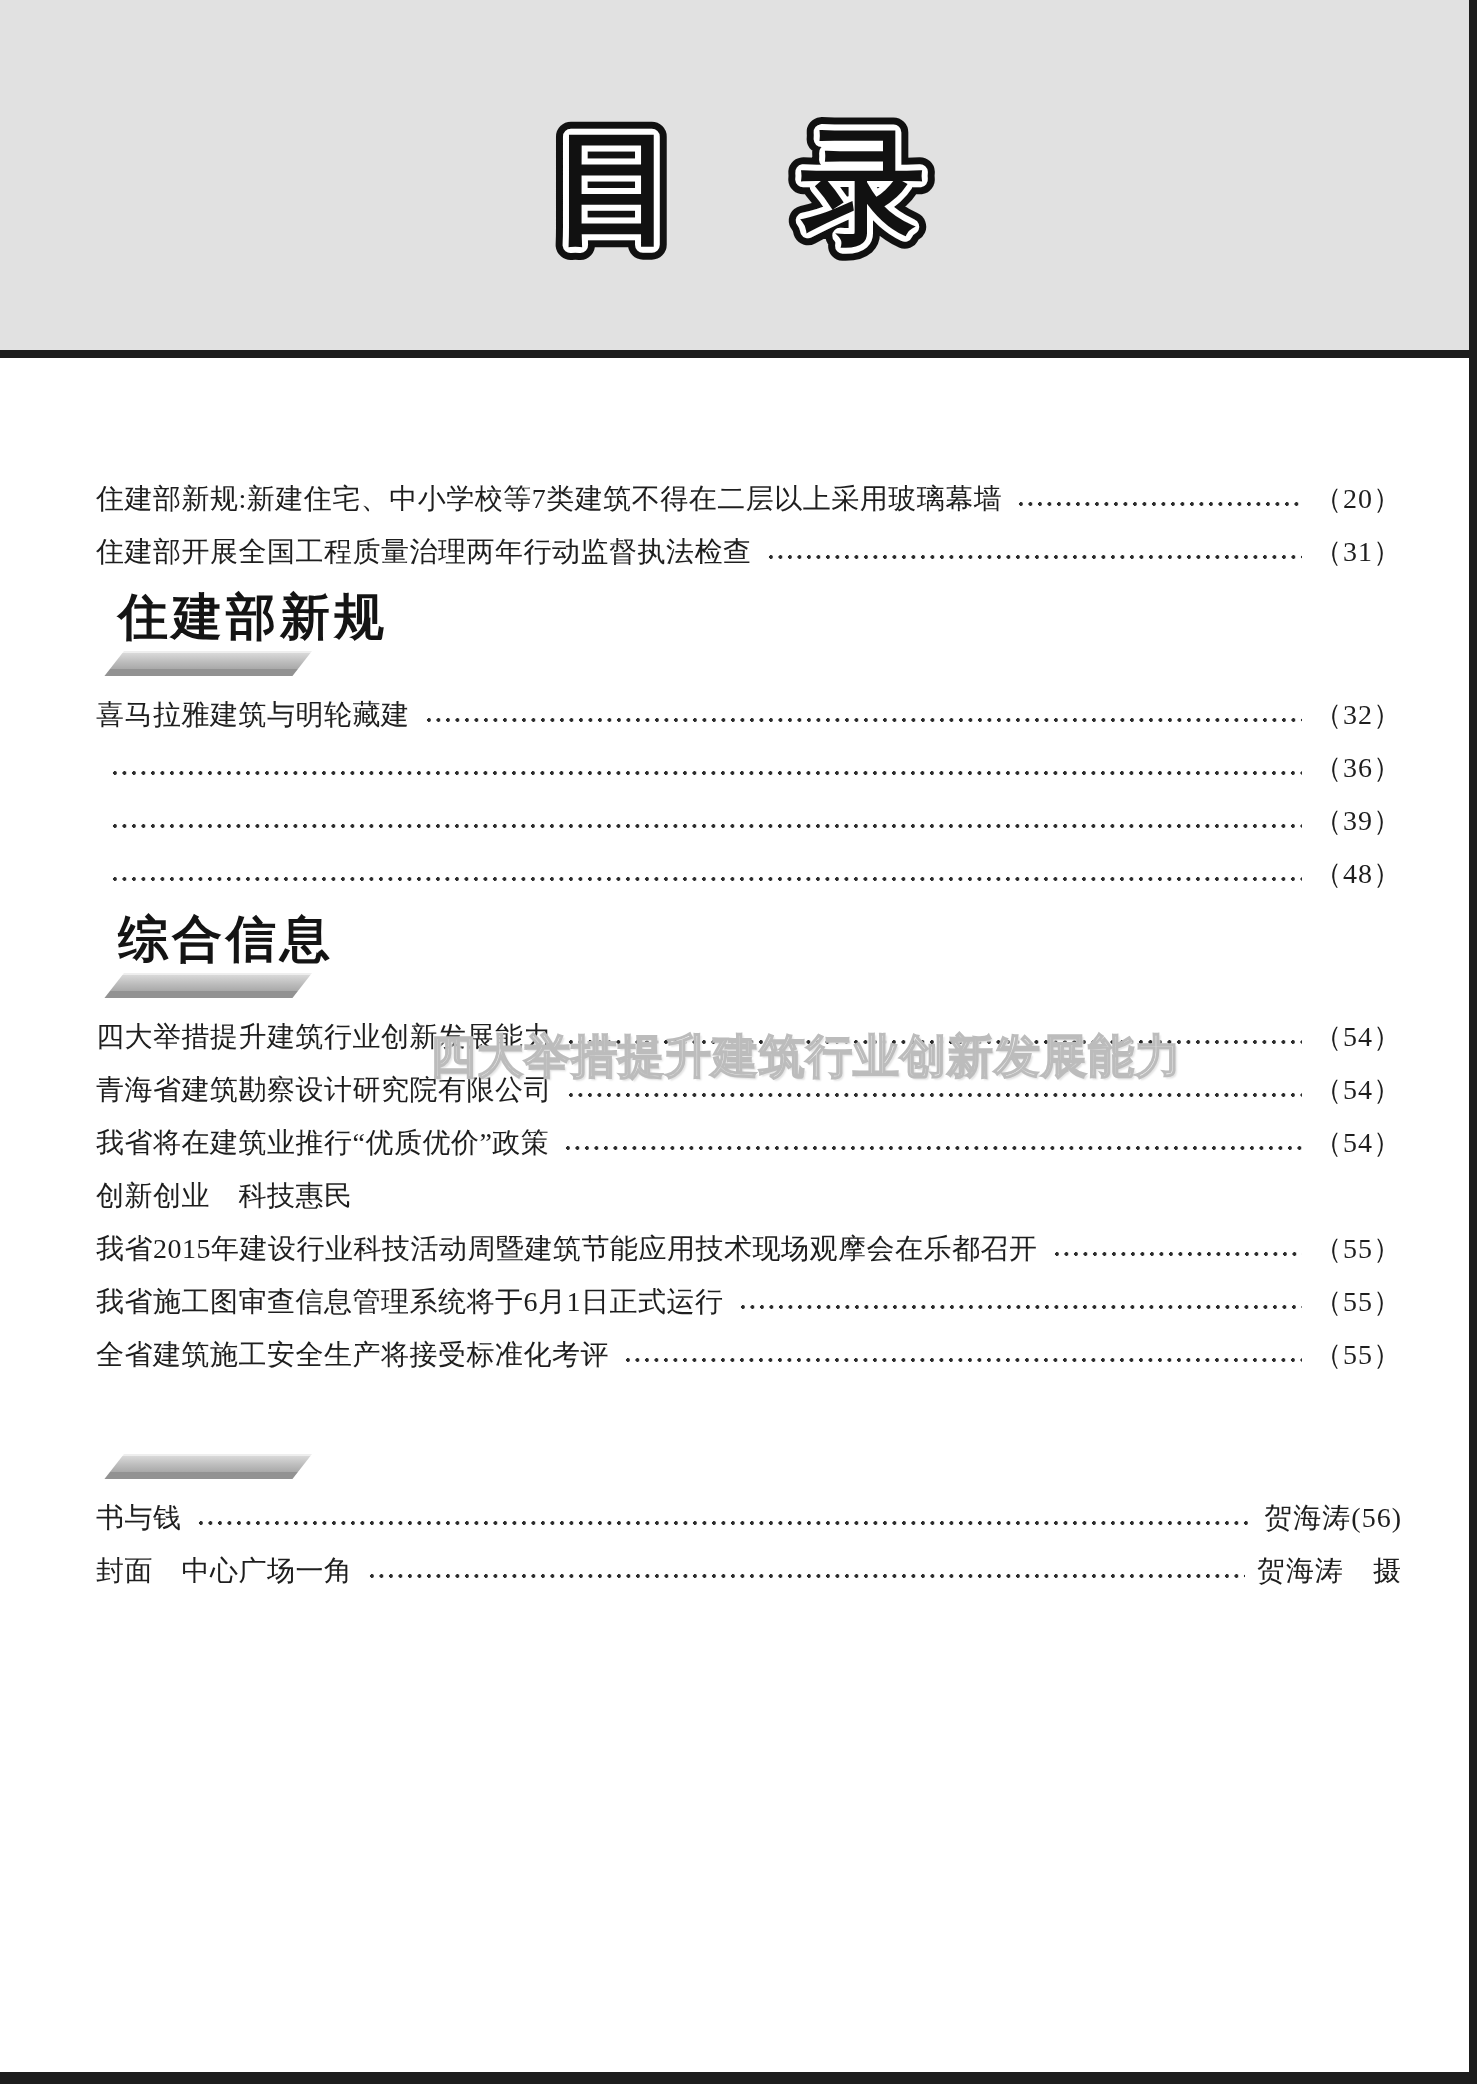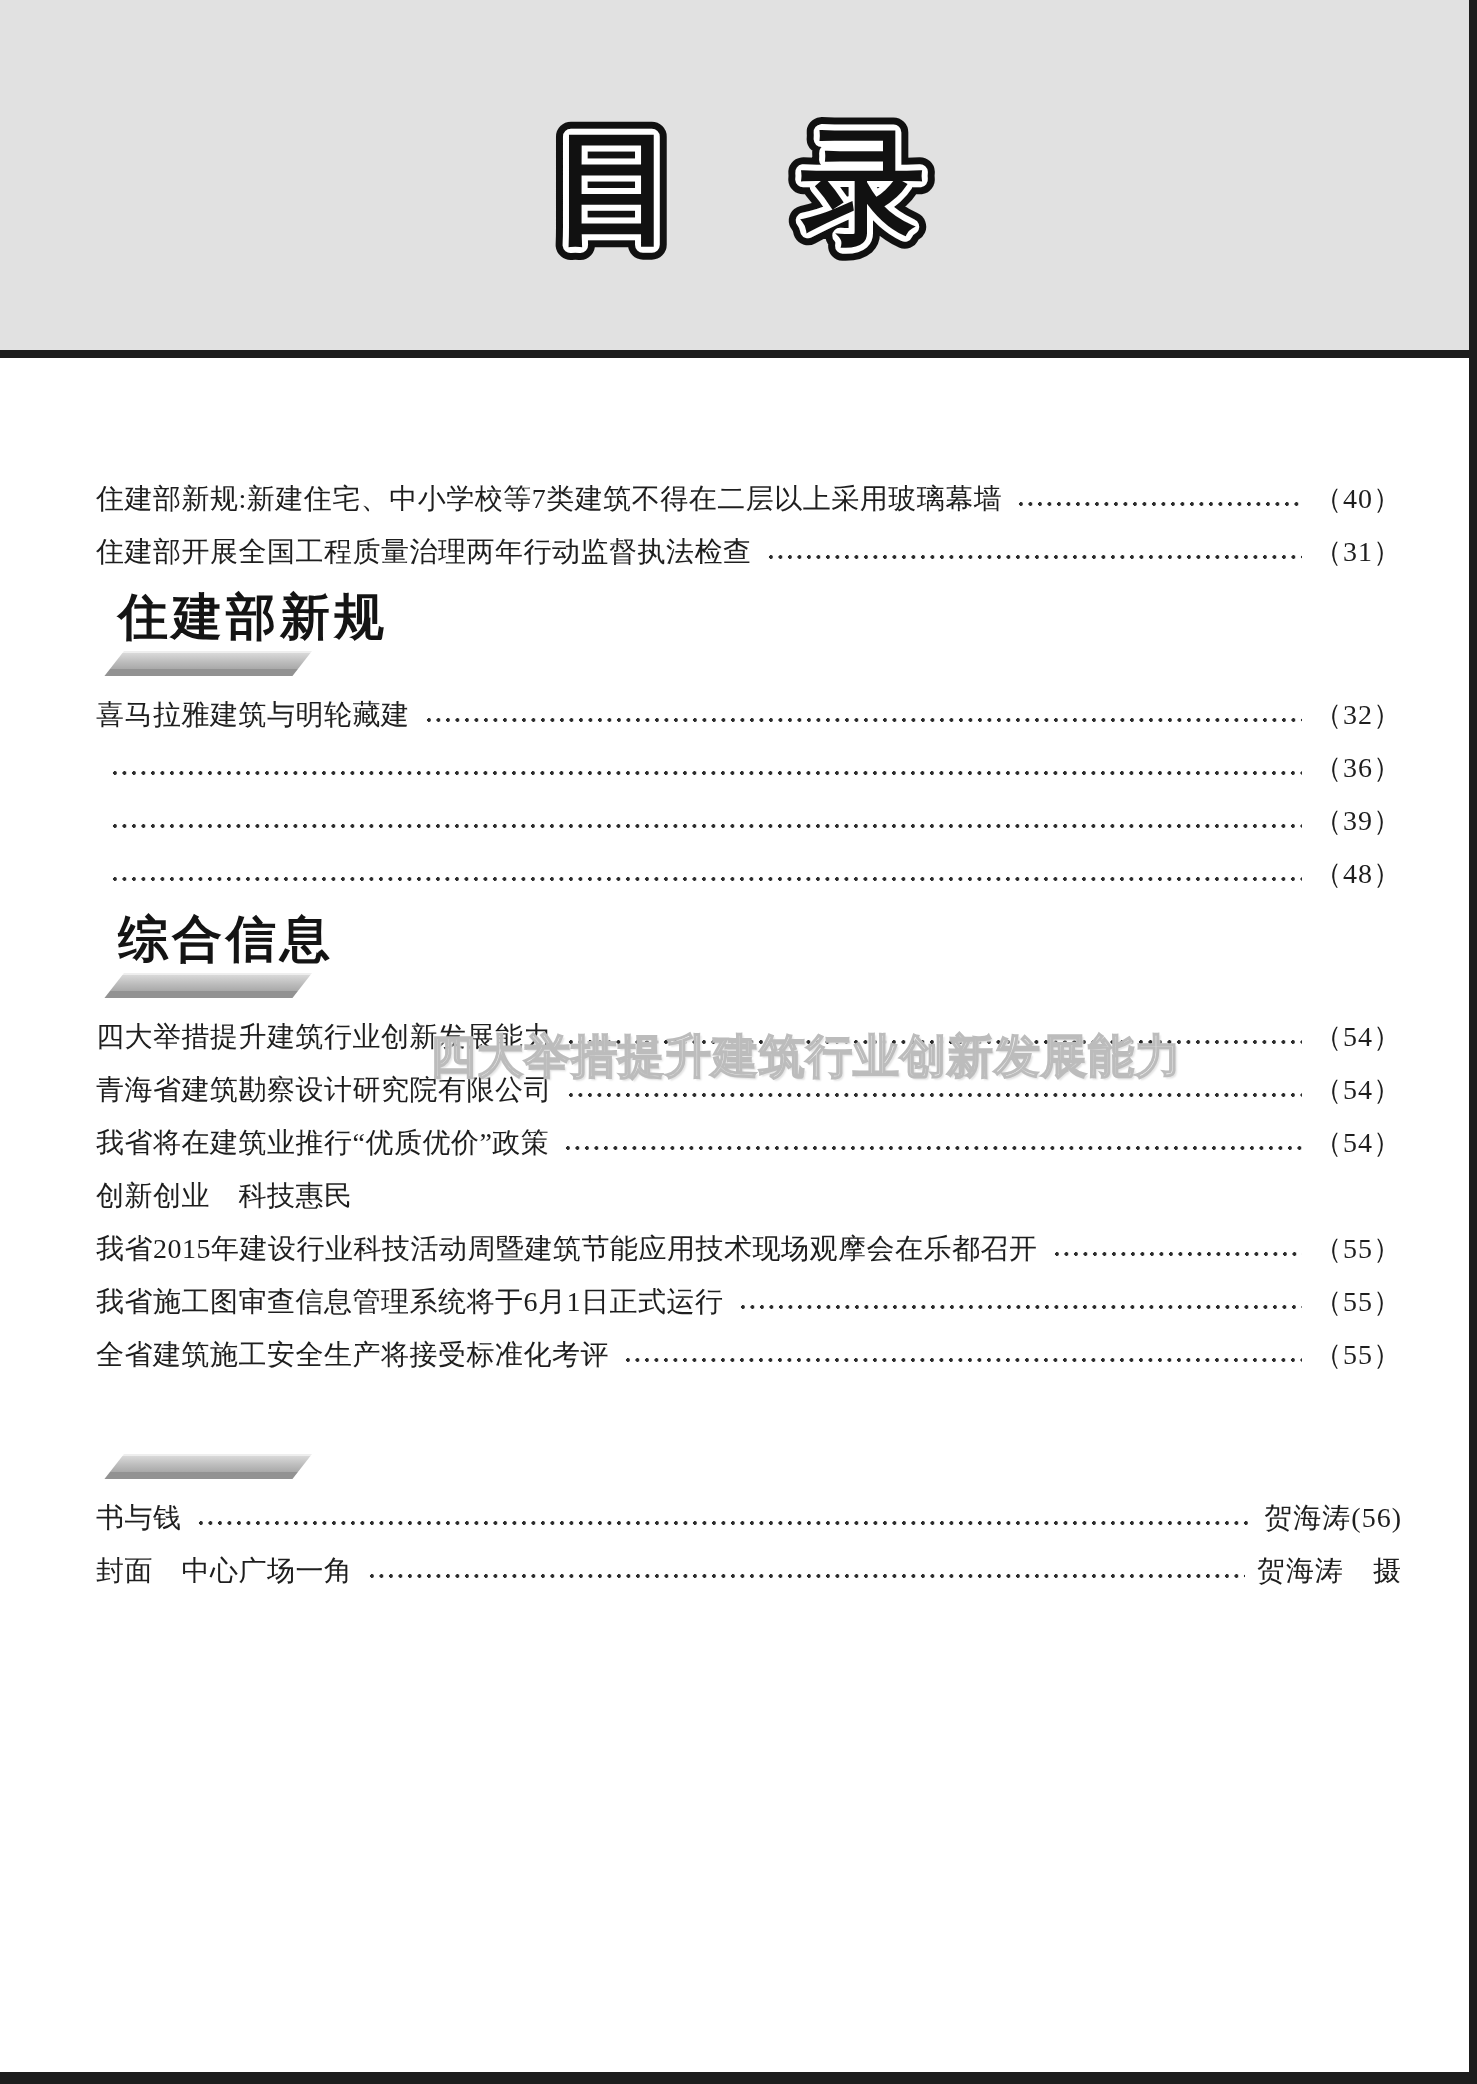--- a/index.html
+++ b/index.html
@@ -67,21 +67,21 @@
     <text x="360" y="142" text-anchor="middle" font-size="124" font-weight="bold" fill="#111111" stroke="#111111" stroke-width="26" stroke-linejoin="round" paint-order="stroke">目　录</text>
     <text x="360" y="142" text-anchor="middle" font-size="124" font-weight="bold" fill="#111111" stroke="#ffffff" stroke-width="12" stroke-linejoin="round" paint-order="stroke">目　录</text>
   </svg>
 
   <div class="wm">四大举措提升建筑行业创新发展能力</div>
 
   <div class="toc">
       <div class="row">
         <span class="et">住建部新规:新建住宅、中小学校等7类建筑不得在二层以上采用玻璃幕墙</span>
         <span class="dots"></span>
-        <span class="pg">（40）</span>
+        <span class="pg">（20）</span>
       </div>
       <div class="row">
         <span class="et">住建部开展全国工程质量治理两年行动监督执法检查</span>
         <span class="dots"></span>
         <span class="pg">（31）</span>
       </div>
       <div class="sec">
         <span class="slab"></span>
         <span class="sec-t">住建部新规</span>
       </div>

